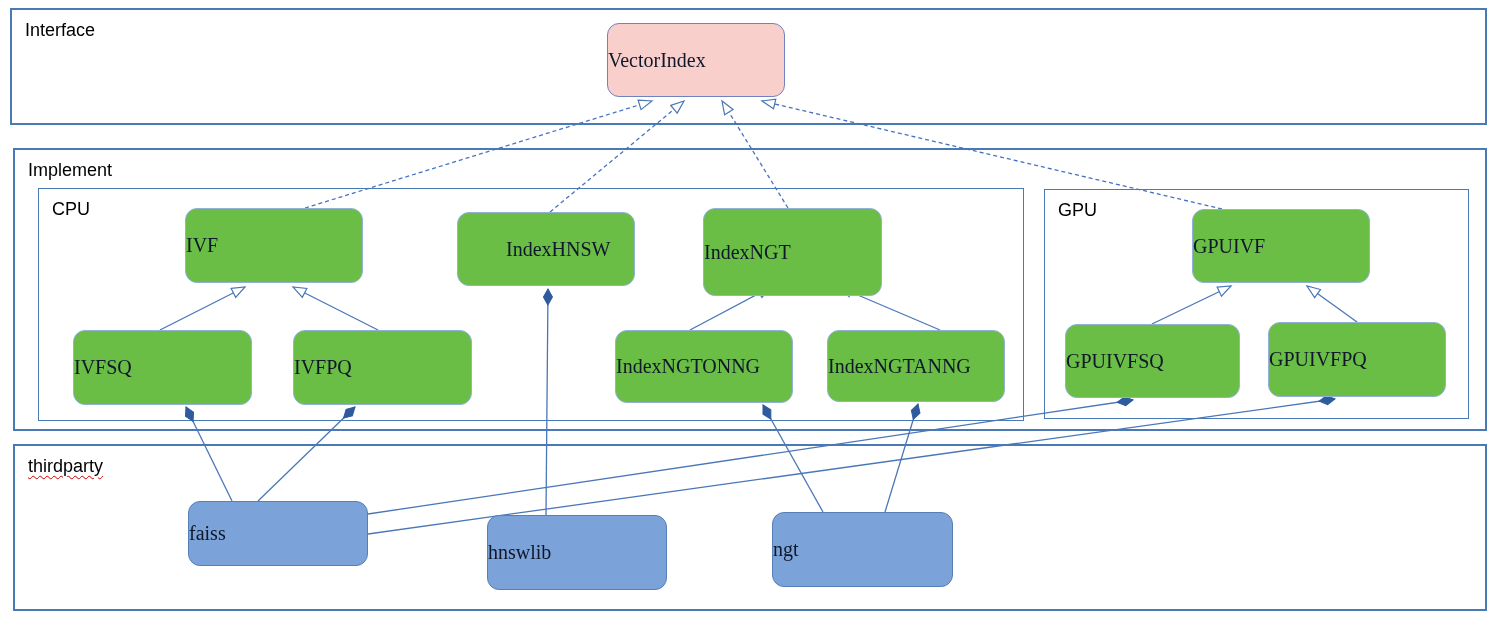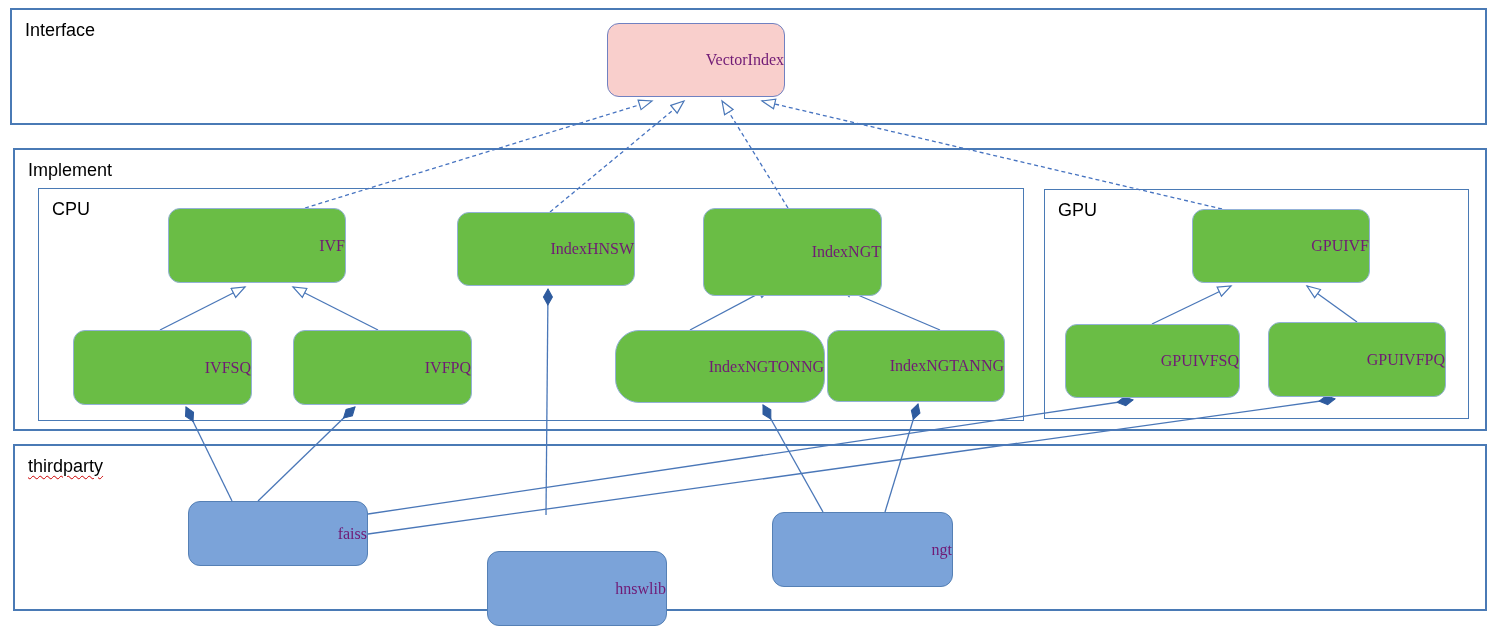--- a/index.html
+++ b/index.html
@@ -5,22 +5,22 @@
   html,body{margin:0;padding:0;background:#ffffff;}
   body{width:1503px;height:628px;position:relative;font-family:"Liberation Sans",sans-serif;overflow:hidden;}
 
   .container{position:absolute;border:2px solid #4a7ab5;background:transparent;z-index:1;box-sizing:border-box;}
   .container.inner{border-width:1.5px;}
   .container-label{position:absolute;top:10px;left:13px;font-size:18px;color:#000;font-family:"Liberation Sans",sans-serif;}
   .wavy{text-decoration:underline;text-decoration-style:wavy;text-decoration-color:#cc0000;text-decoration-thickness:1px;text-underline-offset:3px;}
 
   #edges{position:absolute;left:0;top:0;z-index:2;}
 
-  .node{position:absolute;z-index:3;border-radius:12px;display:flex;align-items:center;justify-content:flex-end;
-        font-family:"Liberation Serif",serif;font-size:16px;color:#701a75;box-sizing:border-box;}
+  .node{position:absolute;z-index:3;border-radius:12px;display:flex;align-items:center;justify-content:flex-start;
+        font-family:"Liberation Serif",serif;font-size:20px;color:#0f172a;box-sizing:border-box;}
   .node.green{background:#6abd45;border:1px solid #93b1d7;}
   .node.pink{background:#f9cfcc;border:1.5px solid #7081c1;}
   .node.blue{background:#7ba3d9;border:1.5px solid #5580b5;}
 </style>
 </head>
 <body>
 
 <div class="container" style="left:10px;top:8px;width:1477px;height:117px;">
   <span class="container-label">Interface</span>
 </div>
@@ -75,41 +75,41 @@
     <line x1="885" y1="512" x2="918" y2="404" marker-end="url(#diam)"></line>
     <line x1="368" y1="514" x2="1133" y2="400" marker-end="url(#diam)"></line>
     <line x1="368" y1="534" x2="1335" y2="399" marker-end="url(#diam)"></line>
   </g>
 </svg>
 
 <div class="node pink" style="left:607px;top:23px;width:178px;height:74px;">
   <span>VectorIndex</span>
 </div>
 
-<div class="node green" style="left:168px;top:208px;width:178px;height:75px;">
+<div class="node green" style="left:185px;top:208px;width:178px;height:75px;">
   <span>IVF</span>
 </div>
 
-<div class="node green" style="left:457px;top:212px;width:178px;height:74px;">
+<div class="node green" style="left:457px;top:212px;width:178px;height:74px;padding-left:48px;">
   <span>IndexHNSW</span>
 </div>
 
 <div class="node green" style="left:703px;top:208px;width:179px;height:88px;">
   <span>IndexNGT</span>
 </div>
 
 <div class="node green" style="left:73px;top:330px;width:179px;height:75px;">
   <span>IVFSQ</span>
 </div>
 
 <div class="node green" style="left:293px;top:330px;width:179px;height:75px;">
   <span>IVFPQ</span>
 </div>
 
-<div class="node green" style="left:615px;top:330px;width:210px;height:73px;border-radius:24px;">
+<div class="node green" style="left:615px;top:330px;width:178px;height:73px;">
   <span>IndexNGTONNG</span>
 </div>
 
 <div class="node green" style="left:827px;top:330px;width:178px;height:72px;">
   <span>IndexNGTANNG</span>
 </div>
 
 <div class="node green" style="left:1172px;top:209px;width:178px;height:74px;margin-left:20px;">
   <span>GPUIVF</span>
 </div>
@@ -119,19 +119,19 @@
 </div>
 
 <div class="node green" style="left:1268px;top:322px;width:178px;height:75px;">
   <span>GPUIVFPQ</span>
 </div>
 
 <div class="node blue" style="left:188px;top:501px;width:180px;height:65px;">
   <span>faiss</span>
 </div>
 
-<div class="node blue" style="left:487px;top:515px;width:180px;height:75px;margin-top:36px;">
+<div class="node blue" style="left:487px;top:515px;width:180px;height:75px;">
   <span>hnswlib</span>
 </div>
 
 <div class="node blue" style="left:772px;top:512px;width:181px;height:75px;">
   <span>ngt</span>
 </div>
 
 </body></html>

